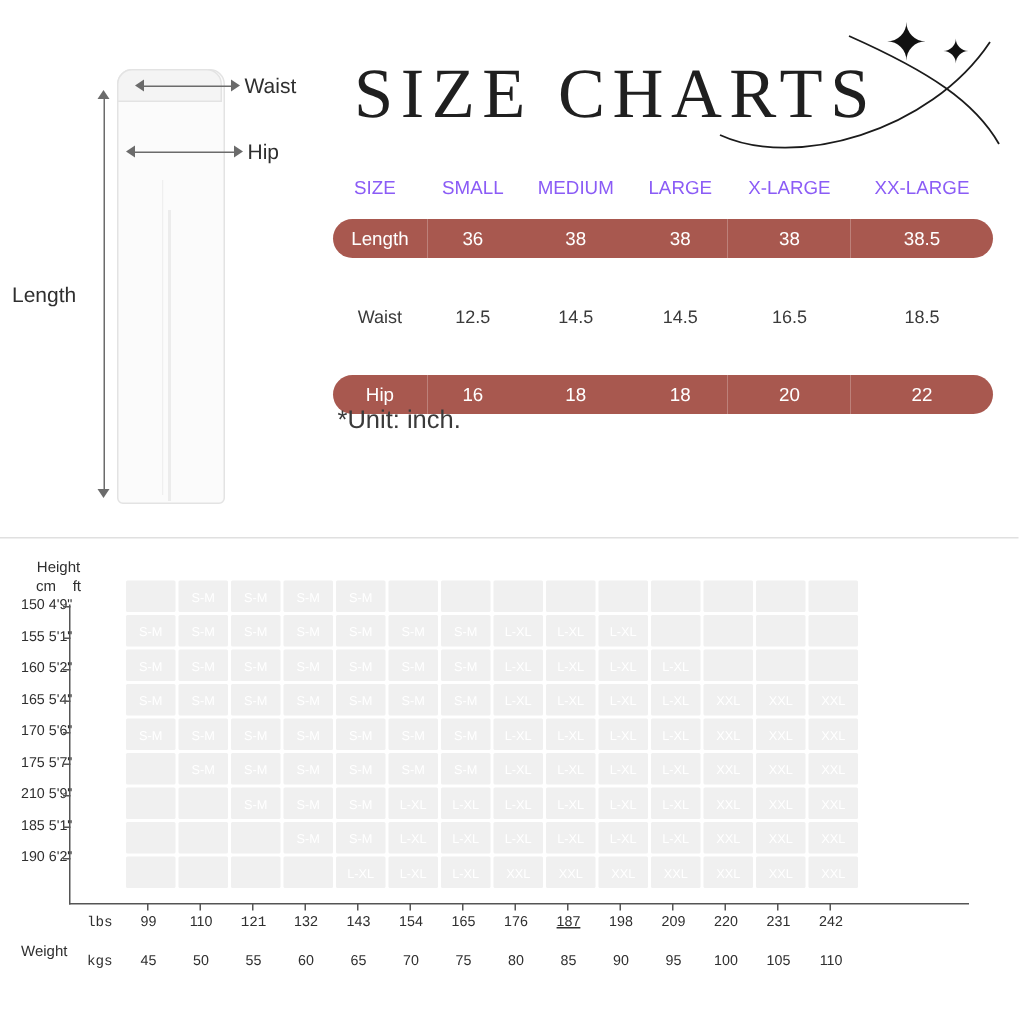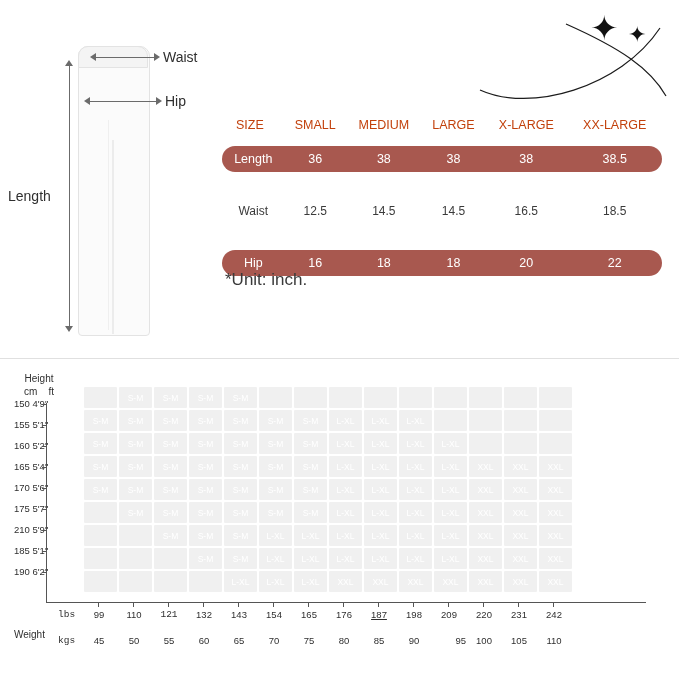--- a/index.html
+++ b/index.html
@@ -63,21 +63,21 @@
   .swoosh{position:absolute;}
   
   #size-table{
     position:absolute;left:222px;top:112px;width:440px;
     border-collapse:separate;border-spacing:0;
     font-size:12px;
   }
   #size-table th,#size-table td{
     text-align:center;padding:0;height:26px;vertical-align:middle;font-weight:normal;
   }
-  #size-table thead th{color:#c2410c;font-size:12.5px;padding-bottom:8px;}
+  #size-table thead th{color:#8b5cf6;font-size:12.5px;padding-bottom:8px;}
   #size-table thead th.first-col{text-align:left;padding-left:14px;}
   tr.band-row td{
     background:#a8584f;color:#fff;height:30px;font-size:12.5px;
   }
   tr.band-row td:first-child{
     border-top-left-radius:16px;border-bottom-left-radius:16px;
     text-align:left;padding-left:14px;font-weight:bold;
   }
   tr.band-row td:last-child{
     border-top-right-radius:16px;border-bottom-right-radius:16px;
@@ -138,20 +138,21 @@
     <div class="arrow-head ah-left" style="left:84px;top:97px;"></div>
     <div class="arrow-head ah-right" style="left:156px;top:97px;"></div>
     <div class="dim-label" style="left:165px;top:93px;">Hip</div>
 
     <div class="arrow-line arrow-v" style="left:69px;top:66px;height:260px;"></div>
     <div class="arrow-head ah-up" style="left:65px;top:60px;"></div>
     <div class="arrow-head ah-down" style="left:65px;top:326px;"></div>
     <div class="dim-label" style="left:8px;top:188px;">Length</div>
   </div>
 
+  <div id="size-charts-title">SIZE CHARTS</div>
   <div class="sparkle" style="left:590px;top:8px;font-size:34px;">✦</div>
   <div class="sparkle" style="left:628px;top:22px;font-size:22px;">✦</div>
   <svg class="swoosh" style="left:470px;top:18px;" width="200" height="90">
     <path d="M10 72 C 60 95, 150 70, 190 10" stroke="#1b1b1b" stroke-width="1.2" fill="none"></path>
     <path d="M96 6 C 150 30, 180 50, 196 78" stroke="#1b1b1b" stroke-width="1.2" fill="none"></path>
   </svg>
 
   <table id="size-table">
     <thead>
       <tr>
@@ -421,21 +422,21 @@
       <div class="wval" style="left: 257px; top: 276px;">70</div>
       <div class="wval" style="left: 292px; top: 250px;">165</div>
       <div class="wval" style="left: 292px; top: 276px;">75</div>
       <div class="wval" style="left: 327px; top: 250px;">176</div>
       <div class="wval" style="left: 327px; top: 276px;">80</div>
       <div class="wval" style="left: 362px; top: 250px; text-decoration: underline;">187</div>
       <div class="wval" style="left: 362px; top: 276px;">85</div>
       <div class="wval" style="left: 397px; top: 250px;">198</div>
       <div class="wval" style="left: 397px; top: 276px;">90</div>
       <div class="wval" style="left: 432px; top: 250px;">209</div>
-      <div class="wval" style="left: 432px; top: 276px; text-align: right;">95</div>
+      <div class="wval" style="left: 432px; top: 276px;">95</div>
       <div class="wval" style="left: 467px; top: 250px;">220</div>
       <div class="wval" style="left: 467px; top: 276px;">100</div>
       <div class="wval" style="left: 502px; top: 250px;">231</div>
       <div class="wval" style="left: 502px; top: 276px;">105</div>
       <div class="wval" style="left: 537px; top: 250px;">242</div>
       <div class="wval" style="left: 537px; top: 276px;">110</div>
     </div>
 <div class="wtick" style="left: 98px;"></div>
     <div class="wtick" style="left: 133px;"></div>
     <div class="wtick" style="left: 168px;"></div>

